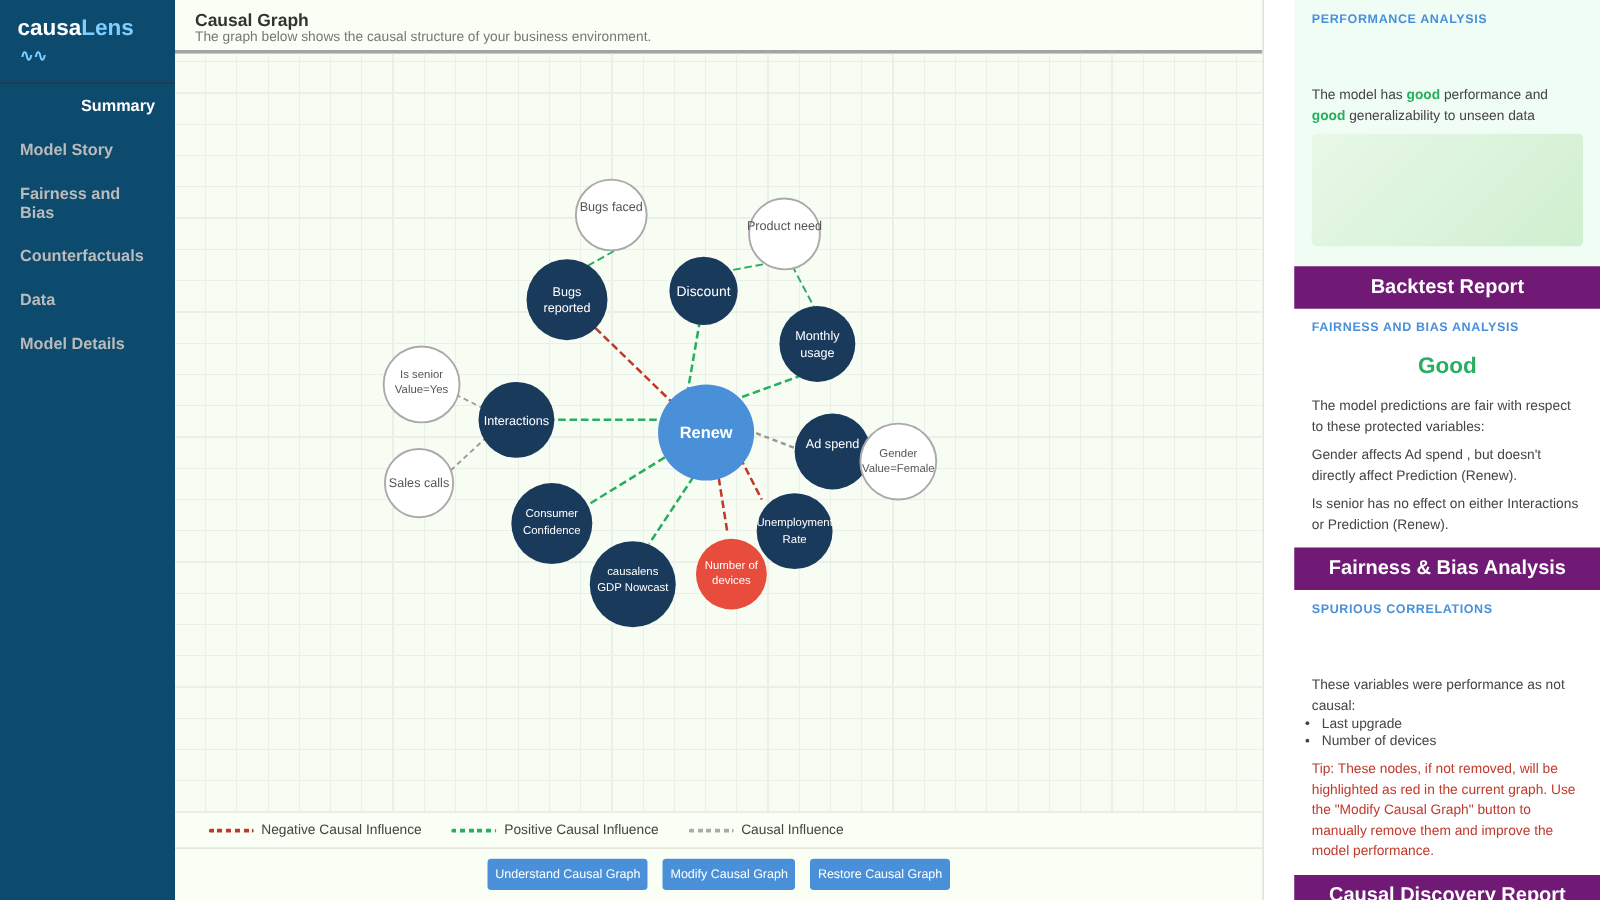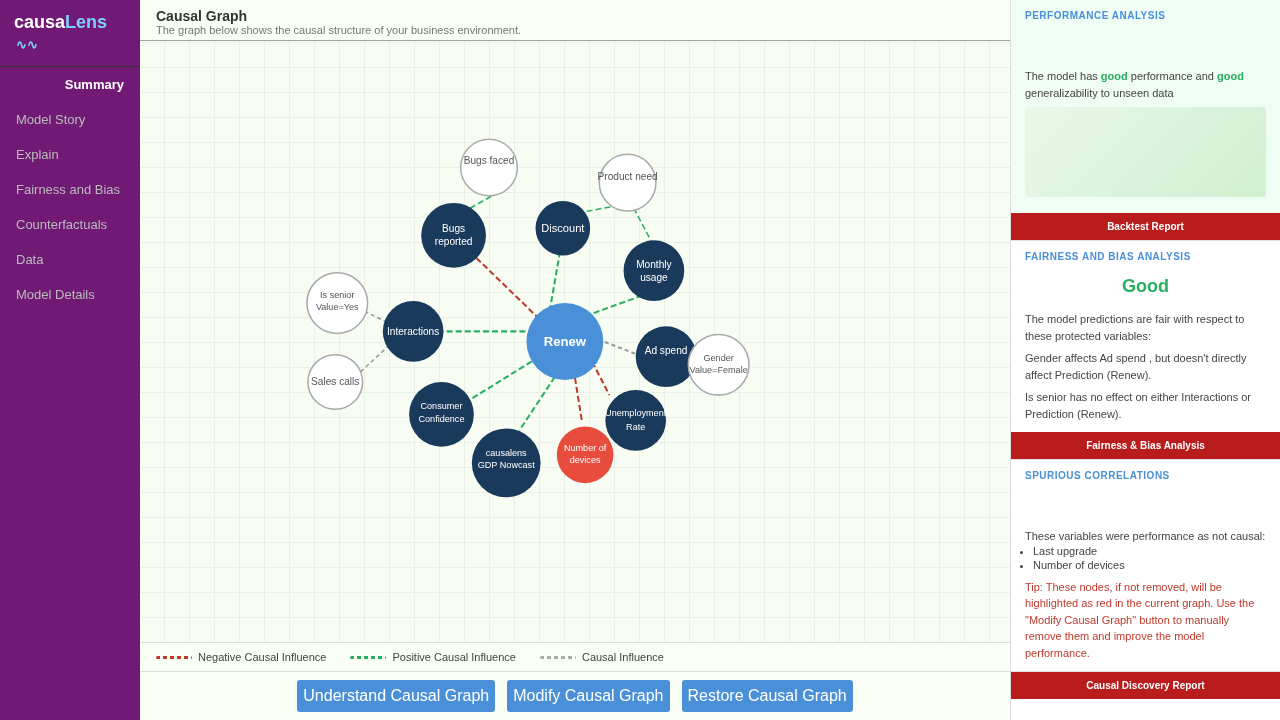--- a/index.html
+++ b/index.html
@@ -2,21 +2,21 @@
 <html><head>
   <meta charset="utf-8">
   <style>
     * { box-sizing: border-box; margin: 0; padding: 0; }
     body { font-family: Arial, sans-serif; background: #f5f5f5; width: 1280px; height: 720px; overflow: hidden; display: flex; }
 
     
     #sidebar {
       width: 140px;
       min-width: 140px;
-      background: #701a75;
+      background: #0c4a6e;
       color: #ccc;
       display: flex;
       flex-direction: column;
       padding-top: 0;
       height: 720px;
     }
     #logo-area {
       padding: 12px 14px;
       border-bottom: 1px solid #333;
     }
@@ -30,36 +30,37 @@
       display: inline-block;
       color: #7ecfff;
       font-size: 13px;
       margin-left: 2px;
     }
     .nav-item {
       padding: 10px 16px;
       font-size: 13px;
       color: #bbb;
       cursor: pointer;
+      font-weight: bold;
     }
     .nav-item.active { color: #fff; font-weight: bold; text-align: right; }
 
     
     #main {
       flex: 1;
       display: flex;
       flex-direction: column;
       background: #fafff5;
       height: 720px;
       overflow: hidden;
     }
 
     #graph-header {
       padding: 8px 16px 4px;
-      border-bottom: 1px solid #a3a3a3;
+      border-bottom: 3px solid #a3a3a3;
     }
     #graph-title {
       font-size: 14px;
       font-weight: bold;
       color: #333;
     }
     #graph-subtitle {
       font-size: 11px;
       color: #777;
     }
@@ -85,21 +86,21 @@
       overflow: hidden;
     }
 
     #graph-svg {
       position: absolute;
       top: 0; left: 0;
       width: 100%; height: 100%;
     }
 
     #legend {
-      padding: 8px 16px;
+      padding: 8px 27px;
       display: flex;
       gap: 24px;
       align-items: center;
       font-size: 11px;
       color: #444;
       border-top: 1px solid #e0e0d0;
     }
     .legend-item {
       display: flex;
       align-items: center;
@@ -117,38 +118,39 @@
     #bottom-buttons {
       padding: 8px 16px;
       display: flex;
       gap: 12px;
       justify-content: center;
       border-top: 1px solid #e0e0d0;
       background: #fafff5;
     }
     .action-btn {
       padding: 7px 6px;
-      font-size: 16px;
+      font-size: 10px;
       border: none;
       border-radius: 3px;
       background: #4a90d9;
       color: #fff;
       cursor: pointer;
     }
 
     
     #right-panel {
       width: 270px;
       min-width: 270px;
       background: #fff;
       border-left: 1px solid #ddd;
       height: 720px;
       overflow-y: auto;
       display: flex;
       flex-direction: column;
+      padding-left: 24px;
     }
 
     .rp-section { padding: 10px 14px; }
     .rp-section-title {
       font-size: 10px;
       font-weight: bold;
       color: #4a90d9;
       letter-spacing: 0.5px;
       text-transform: uppercase;
       margin-bottom: 6px;
@@ -157,24 +159,24 @@
       font-size: 11px;
       color: #444;
       line-height: 1.5;
       margin-top: 47px;
     }
     .good-text { color: #27ae60; font-weight: bold; }
     .rp-btn {
       display: block;
       width: 100%;
       padding: 8px;
-      background: #b91c1c;
+      background: #701a75;
       color: #fff;
       text-align: center;
-      font-size: 10px;
+      font-size: 16px;
       font-weight: bold;
       border: none;
       cursor: pointer;
     }
     .rp-divider { height: 1px; background: #e0e0e0; }
     .rp-bg-green { background: #f0fdf4; }
     .rp-bias-text { font-size: 11px; color: #444; line-height: 1.5; margin-top: 6px; }
     .rp-bias-good { font-size: 18px; font-weight: bold; color: #27ae60; text-align: center; padding: 8px 0; }
     .spurious-list { list-style: disc; margin-left: 8px; font-size: 11px; color: #444; }
     .spurious-list li { margin-bottom: 2px; }
@@ -190,21 +192,20 @@
 <body>
 
 <nav id="sidebar">
   <div id="logo-area">
     <span id="logo-text">
       <span style="color:#fff">causa</span><span style="color:#7ecfff">Lens</span><span class="logo-wave">∿∿</span>
     </span>
   </div>
   <div class="nav-item active">Summary</div>
   <div class="nav-item">Model Story</div>
-  <div class="nav-item">Explain</div>
   <div class="nav-item">Fairness and Bias</div>
   <div class="nav-item">Counterfactuals</div>
   <div class="nav-item">Data</div>
   <div class="nav-item">Model Details</div>
 </nav>
 
 <div id="main">
   <div id="graph-header">
     <div id="graph-title">Causal Graph</div>
     <div id="graph-subtitle">The graph below shows the causal structure of your business environment.</div>

